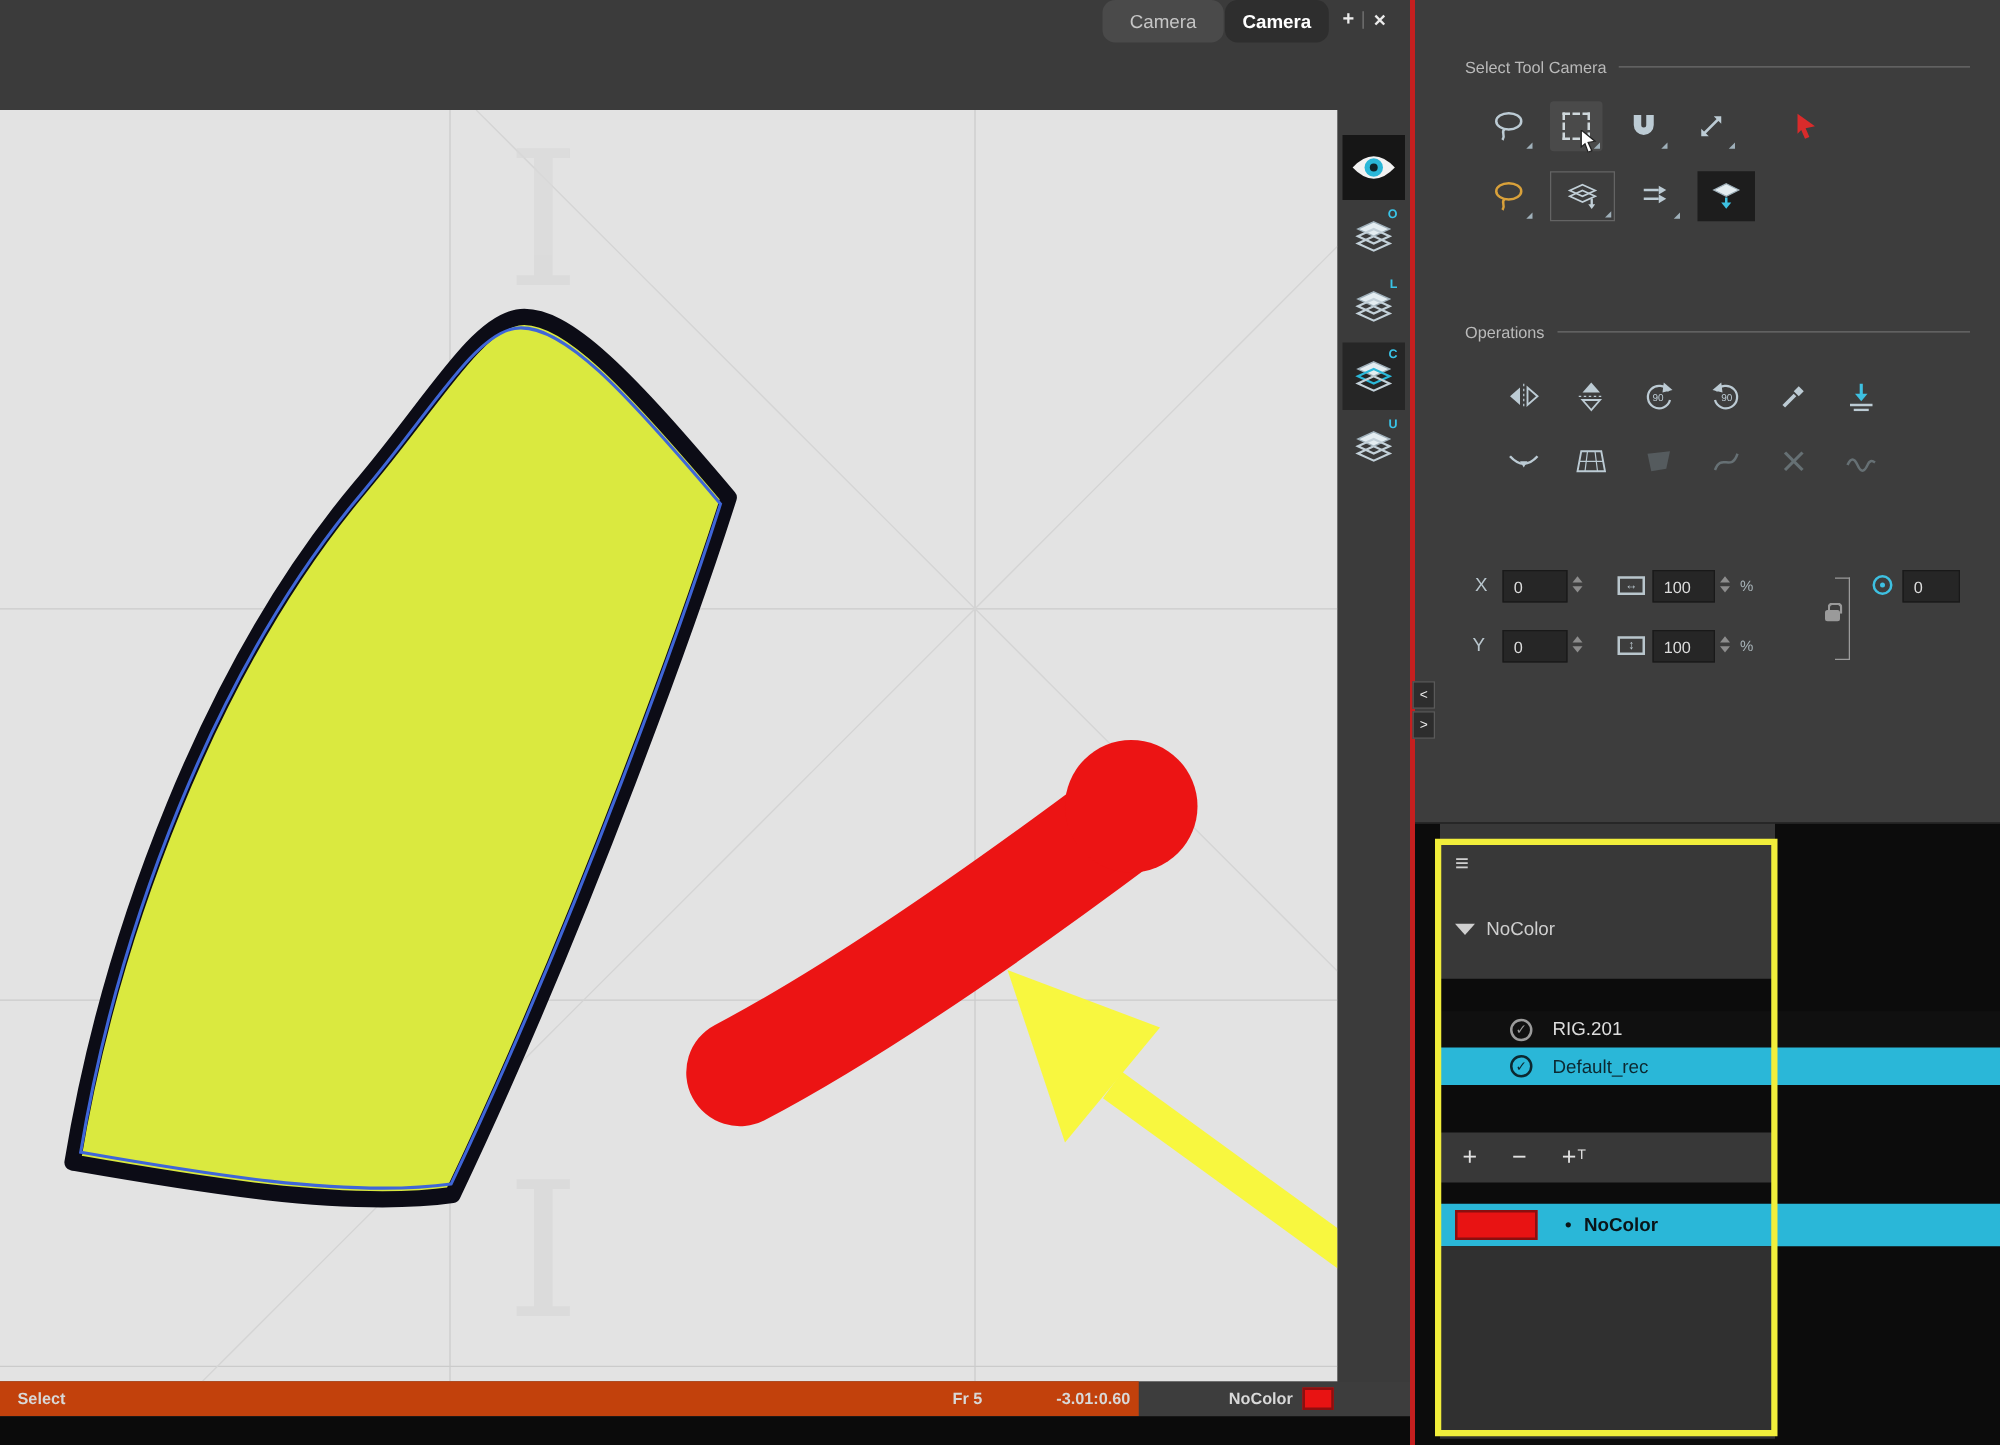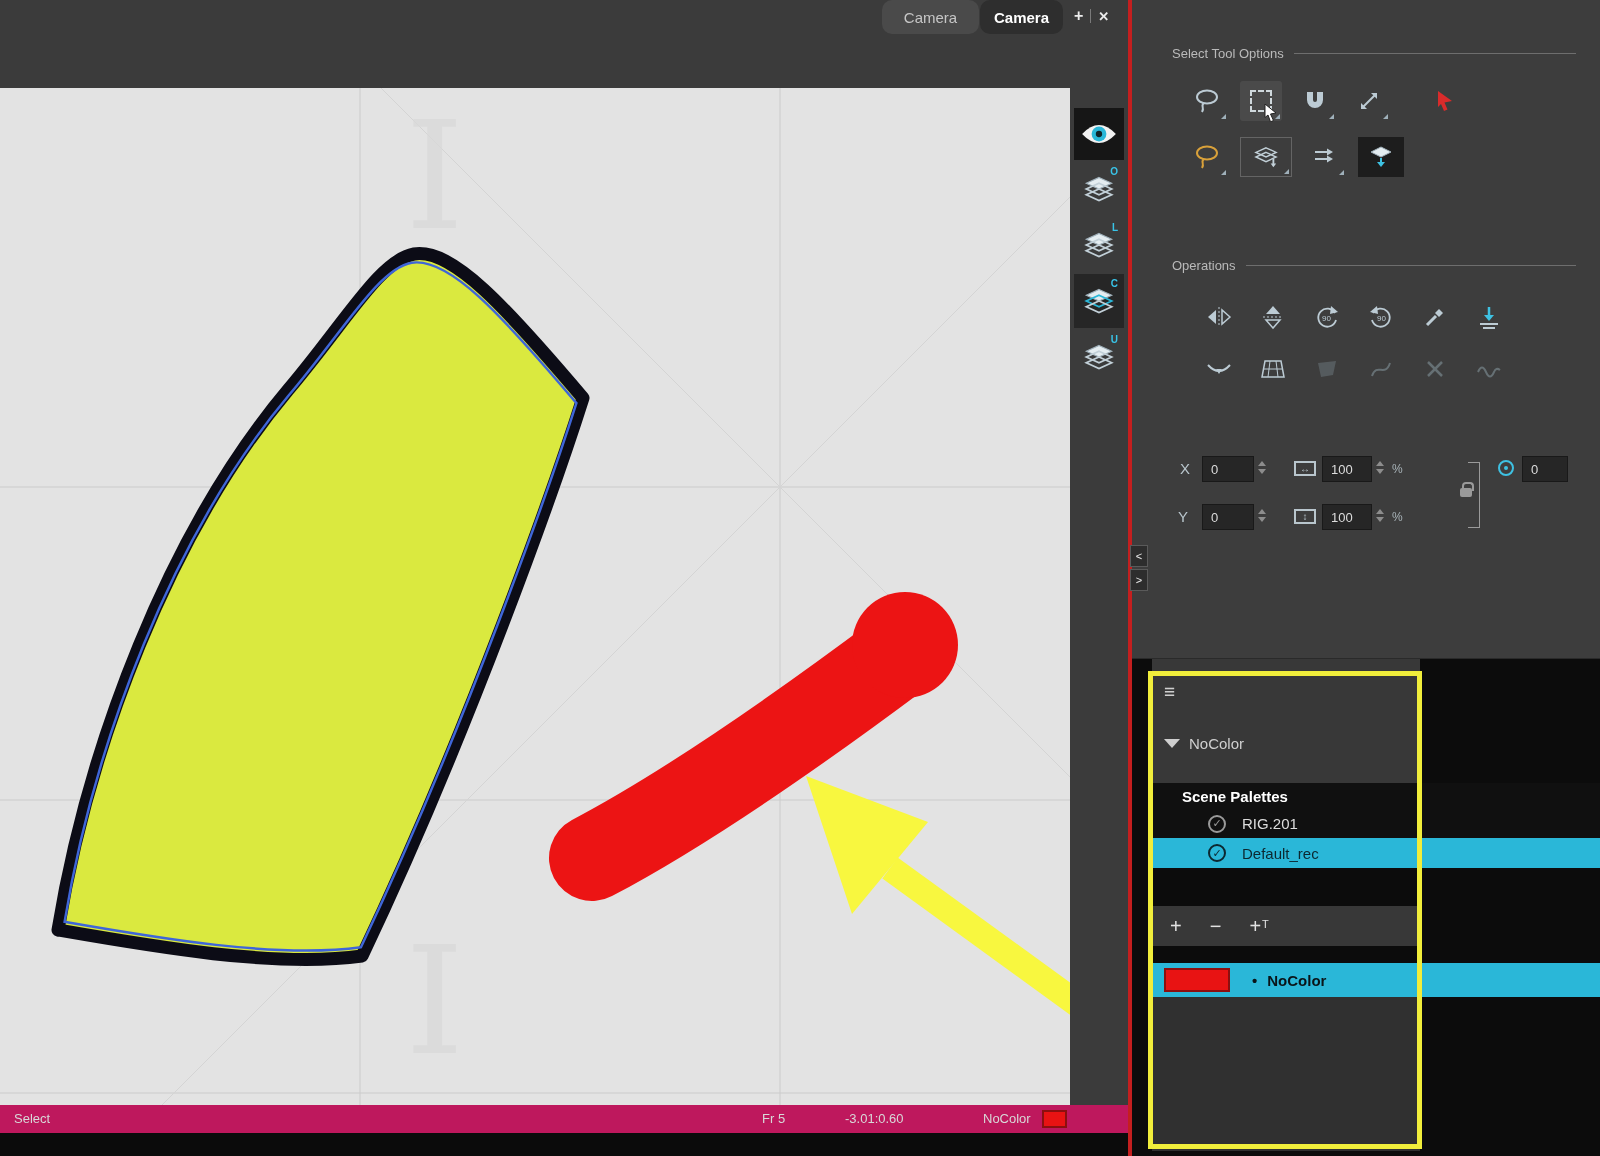--- a/index.html
+++ b/index.html
@@ -17,21 +17,21 @@
 
   .canvas{position:absolute;left:0;top:88px;width:1070px;height:1017px;background:#e3e3e3;}
   .canvas svg{display:block;}
 
   .side-strip{position:absolute;left:1070px;top:88px;width:58px;height:1017px;background:#3b3b3b;display:flex;flex-direction:column;align-items:center;}
   .eye-btn{margin-top:20px;width:50px;height:52px;background:#161616;display:flex;align-items:center;justify-content:center;}
   .toggle{width:50px;height:54px;margin-top:2px;position:relative;display:flex;align-items:center;justify-content:center;}
   .toggle.active{background:#262626;}
   .toggle .letter{position:absolute;top:4px;right:6px;font-size:10px;font-weight:bold;color:#39c4e8;}
 
-  .status-bar{position:absolute;left:0;top:1105px;width:1128px;height:28px;background:#be185d;color:#d8d8d8;font-size:13px;}
+  .status-bar{position:absolute;left:0;top:1105px;width:911px;height:28px;background:#c2410c;color:#d8d8d8;font-size:13px;font-weight:bold;}
   .status-bar .st{position:absolute;top:6px;}
   .st-tool{left:14px;}
   .st-frame{left:762px;}
   .st-pos{left:845px;}
   .st-color{left:983px;}
   .st-swatch{position:absolute;left:1042px;top:5px;width:25px;height:18px;background:#e81313;border:2px solid #8c0f0f;}
   .bottom-strip{position:absolute;left:0;top:1133px;width:1128px;height:23px;background:#0b0b0b;}
 
   .red-divider{position:absolute;left:1128px;top:0;width:4px;height:1156px;background:#c41f1f;}
   .chevrons{position:absolute;left:1130px;top:545px;display:flex;flex-direction:column;gap:2px;z-index:5;}
@@ -199,21 +199,21 @@
 
   <div class="red-divider"></div>
   <div class="chevrons">
     <div class="chev">&lt;</div>
     <div class="chev">&gt;</div>
   </div>
 
   <div class="right-panel">
 
     <div class="tool-group">
-      <div class="group-title">Select Tool Options</div>
+      <div class="group-title">Select Tool Camera</div>
 
       <div class="icon-row row1">
         <span class="ticon">
           <svg width="26" height="26" viewBox="0 0 26 26">
             <ellipse cx="13" cy="9" rx="10" ry="6.5" fill="none" stroke="currentColor" stroke-width="2"></ellipse>
             <path d="M10 15 C6 18 11 19 8 24" fill="none" stroke="currentColor" stroke-width="2"></path>
           </svg>
           <i class="dd"></i>
         </span>
         <span class="ticon soft">
@@ -408,23 +408,20 @@
 
   <div class="palette-region">
     <div class="pg-top">
       <span class="menu-icon">≡</span>
       <div class="pal-hdr">
         <span class="tri-down"></span>
         <span>NoColor</span>
       </div>
     </div>
 
-    <div class="row-scene">
-      <span>Scene Palettes</span>
-    </div>
 
     <div class="row-item row-rig">
       <span class="check-circle" style="color:#9a9a9a;">✓</span>
       <span>RIG.201</span>
     </div>
     <div class="row-item row-def">
       <span class="check-circle" style="color:#0c2830;">✓</span>
       <span>Default_rec</span>
     </div>
 

